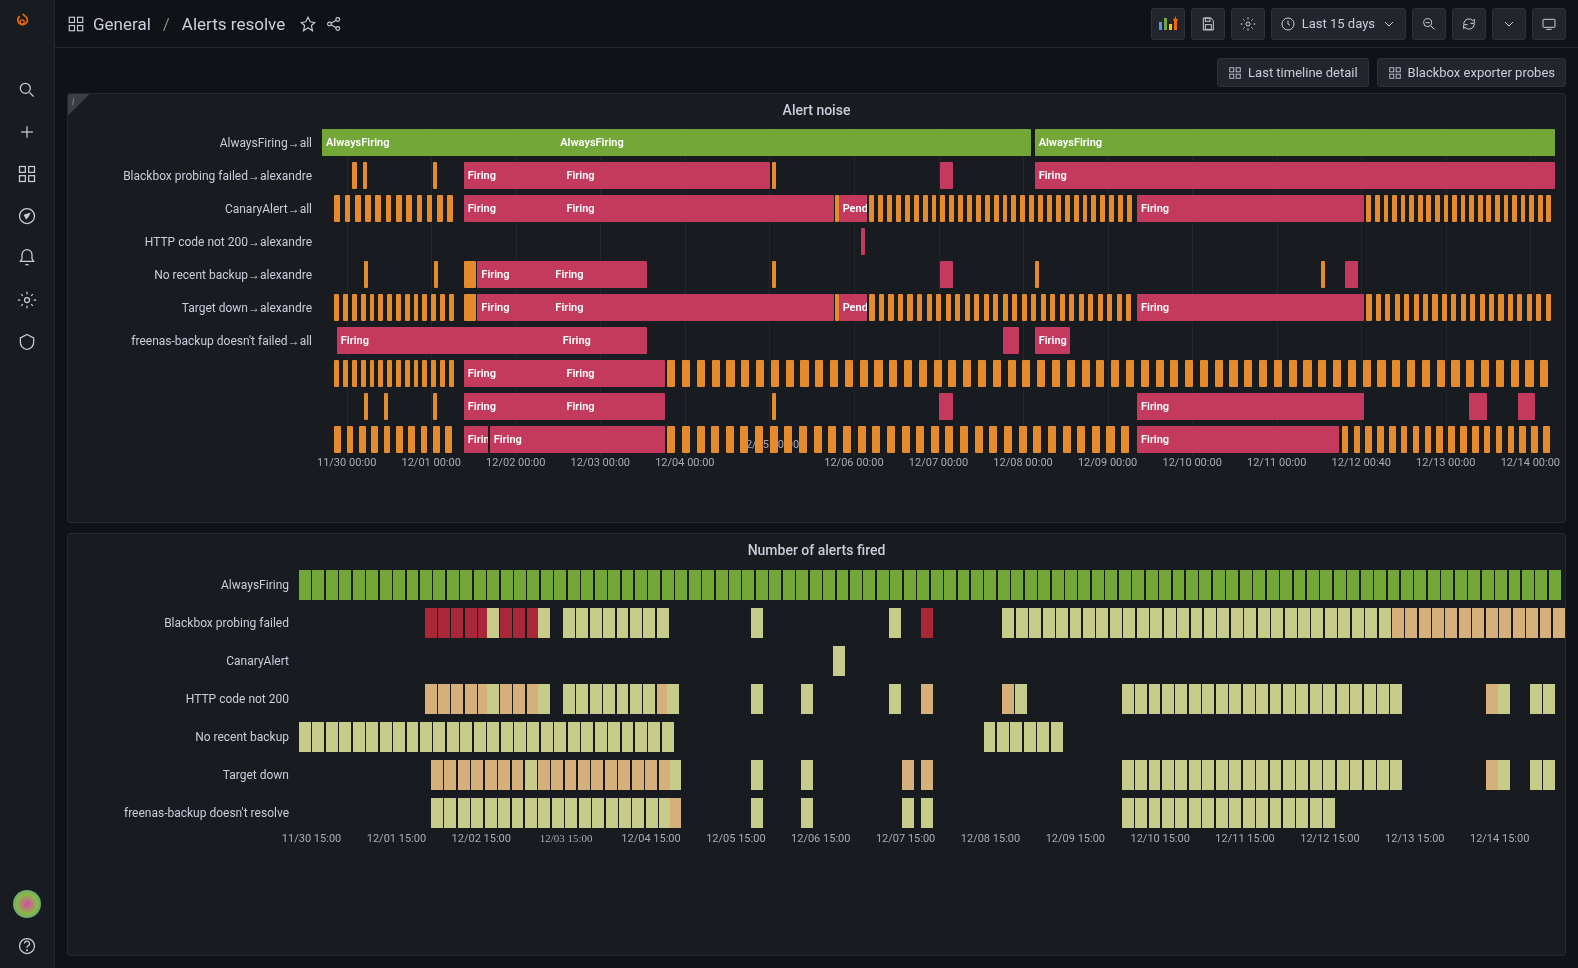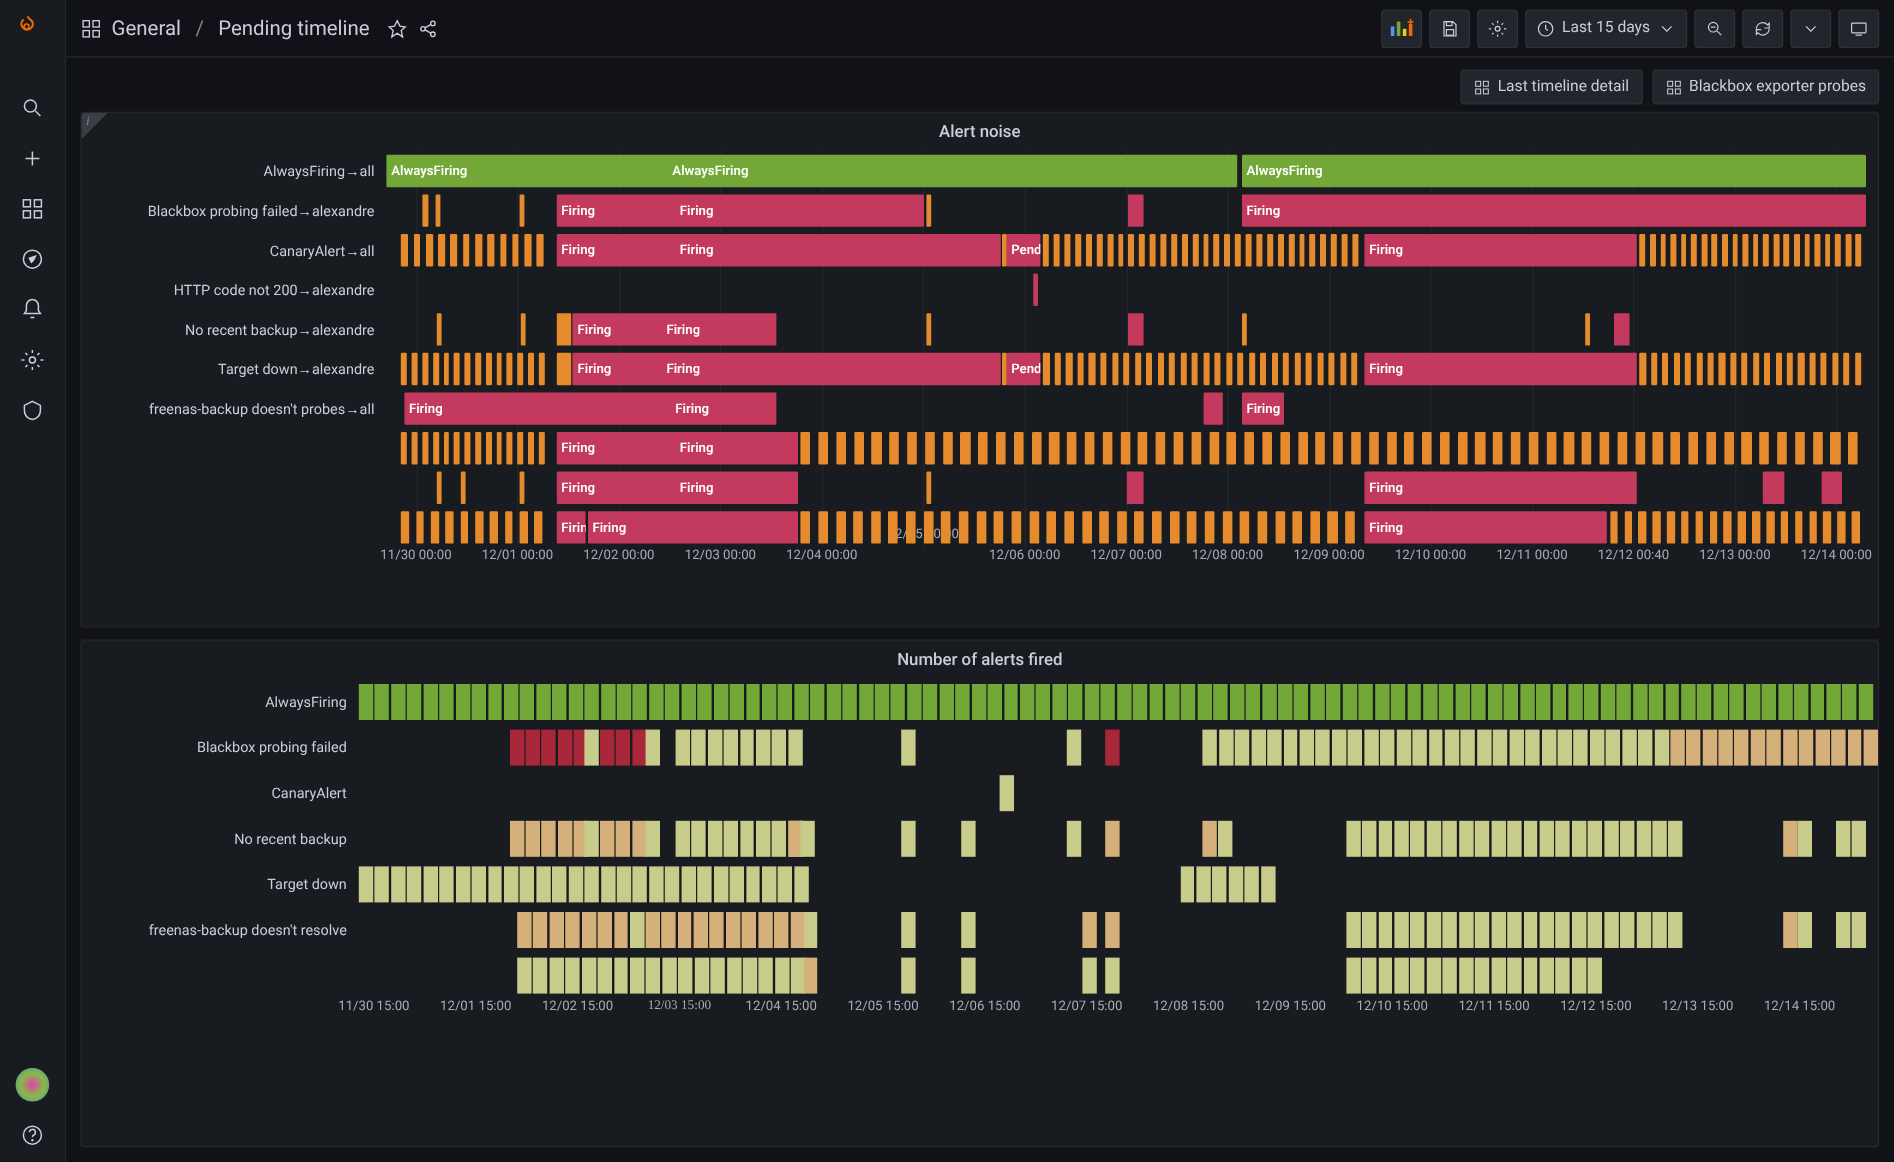--- a/index.html
+++ b/index.html
@@ -109,21 +109,21 @@
     <div class="topbar">
       <div class="crumb">
         <svg viewBox="0 0 24 24">
             <rect x="3" y="3" width="7" height="7"></rect>
             <rect x="14" y="3" width="7" height="7"></rect>
             <rect x="3" y="14" width="7" height="7"></rect>
             <rect x="14" y="14" width="7" height="7"></rect>
           </svg>
         <span>General</span>
         <span class="sep">/</span>
-        <span>Pending timeline</span>
+        <span>Alerts resolve</span>
         <svg viewBox="0 0 24 24" style="margin-left:6px">
             <polygon points="12,3 15,9 21,10 16.5,14 18,21 12,17 6,21 7.5,14 3,10 9,9"></polygon>
           </svg>
         <svg viewBox="0 0 24 24">
             <circle cx="6" cy="12" r="2.5"></circle>
             <circle cx="17" cy="6" r="2.5"></circle>
             <circle cx="17" cy="18" r="2.5"></circle>
             <line x1="8" y1="11" x2="15" y2="7"></line>
             <line x1="8" y1="13" x2="15" y2="17"></line>
           </svg>
@@ -215,21 +215,21 @@
         <div class="corner">i</div>
         <div class="panel-title">Alert noise</div>
         <div class="chart">
           <div class="row-labels" id="p1-labels">
               <div class="row-label" style="height: 33px;">AlwaysFiring→all</div>
               <div class="row-label" style="height: 33px;">Blackbox probing failed→alexandre</div>
               <div class="row-label" style="height: 33px;">CanaryAlert→all</div>
               <div class="row-label" style="height: 33px;">HTTP code not 200→alexandre</div>
               <div class="row-label" style="height: 33px;">No recent backup→alexandre</div>
               <div class="row-label" style="height: 33px;">Target down→alexandre</div>
-              <div class="row-label" style="height: 33px;">freenas-backup doesn't probes→all</div>
+              <div class="row-label" style="height: 33px;">freenas-backup doesn't failed→all</div>
               <div style="height: 20px;"></div>
             </div>
           <div class="plot" id="p1-plot" style="height: 350px;">
               <div class="grid-line" style="left: 2%;"></div>
               <div class="tick" style="left: 2%; top: 330px;">11/30 00:00</div>
               <div class="grid-line" style="left: 8.85714%;"></div>
               <div class="tick" style="left: 8.85714%; top: 330px;">12/01 00:00</div>
               <div class="grid-line" style="left: 15.7143%;"></div>
               <div class="tick" style="left: 15.7143%; top: 330px;">12/02 00:00</div>
               <div class="grid-line" style="left: 22.5714%;"></div>
@@ -592,20 +592,21 @@
         </div>
       </div>
 
       <div class="panel" style="flex:1">
         <div class="panel-title">Number of alerts fired</div>
         <div class="chart">
           <div class="row-labels" id="p2-labels" style="width:225px">
               <div class="row-label" style="height: 38px;">AlwaysFiring</div>
               <div class="row-label" style="height: 38px;">Blackbox probing failed</div>
               <div class="row-label" style="height: 38px;">CanaryAlert</div>
+              <div class="row-label" style="height: 38px;">HTTP code not 200</div>
               <div class="row-label" style="height: 38px;">No recent backup</div>
               <div class="row-label" style="height: 38px;">Target down</div>
               <div class="row-label" style="height: 38px;">freenas-backup doesn't resolve</div>
               <div style="height: 20px;"></div>
             </div>
           <div class="plot" id="p2-plot" style="height: 286px;">
               <div class="tick" style="left: 1%; top: 266px;">11/30 15:00</div>
               <div class="tick" style="left: 7.75676%; top: 266px;">12/01 15:00</div>
               <div class="tick" style="left: 14.5135%; top: 266px;">12/02 15:00</div>
               <div class="tick" style="left: 21.2703%; top: 266px; font-family: Liberation Serif, serif;">12/03 15:00</div>

